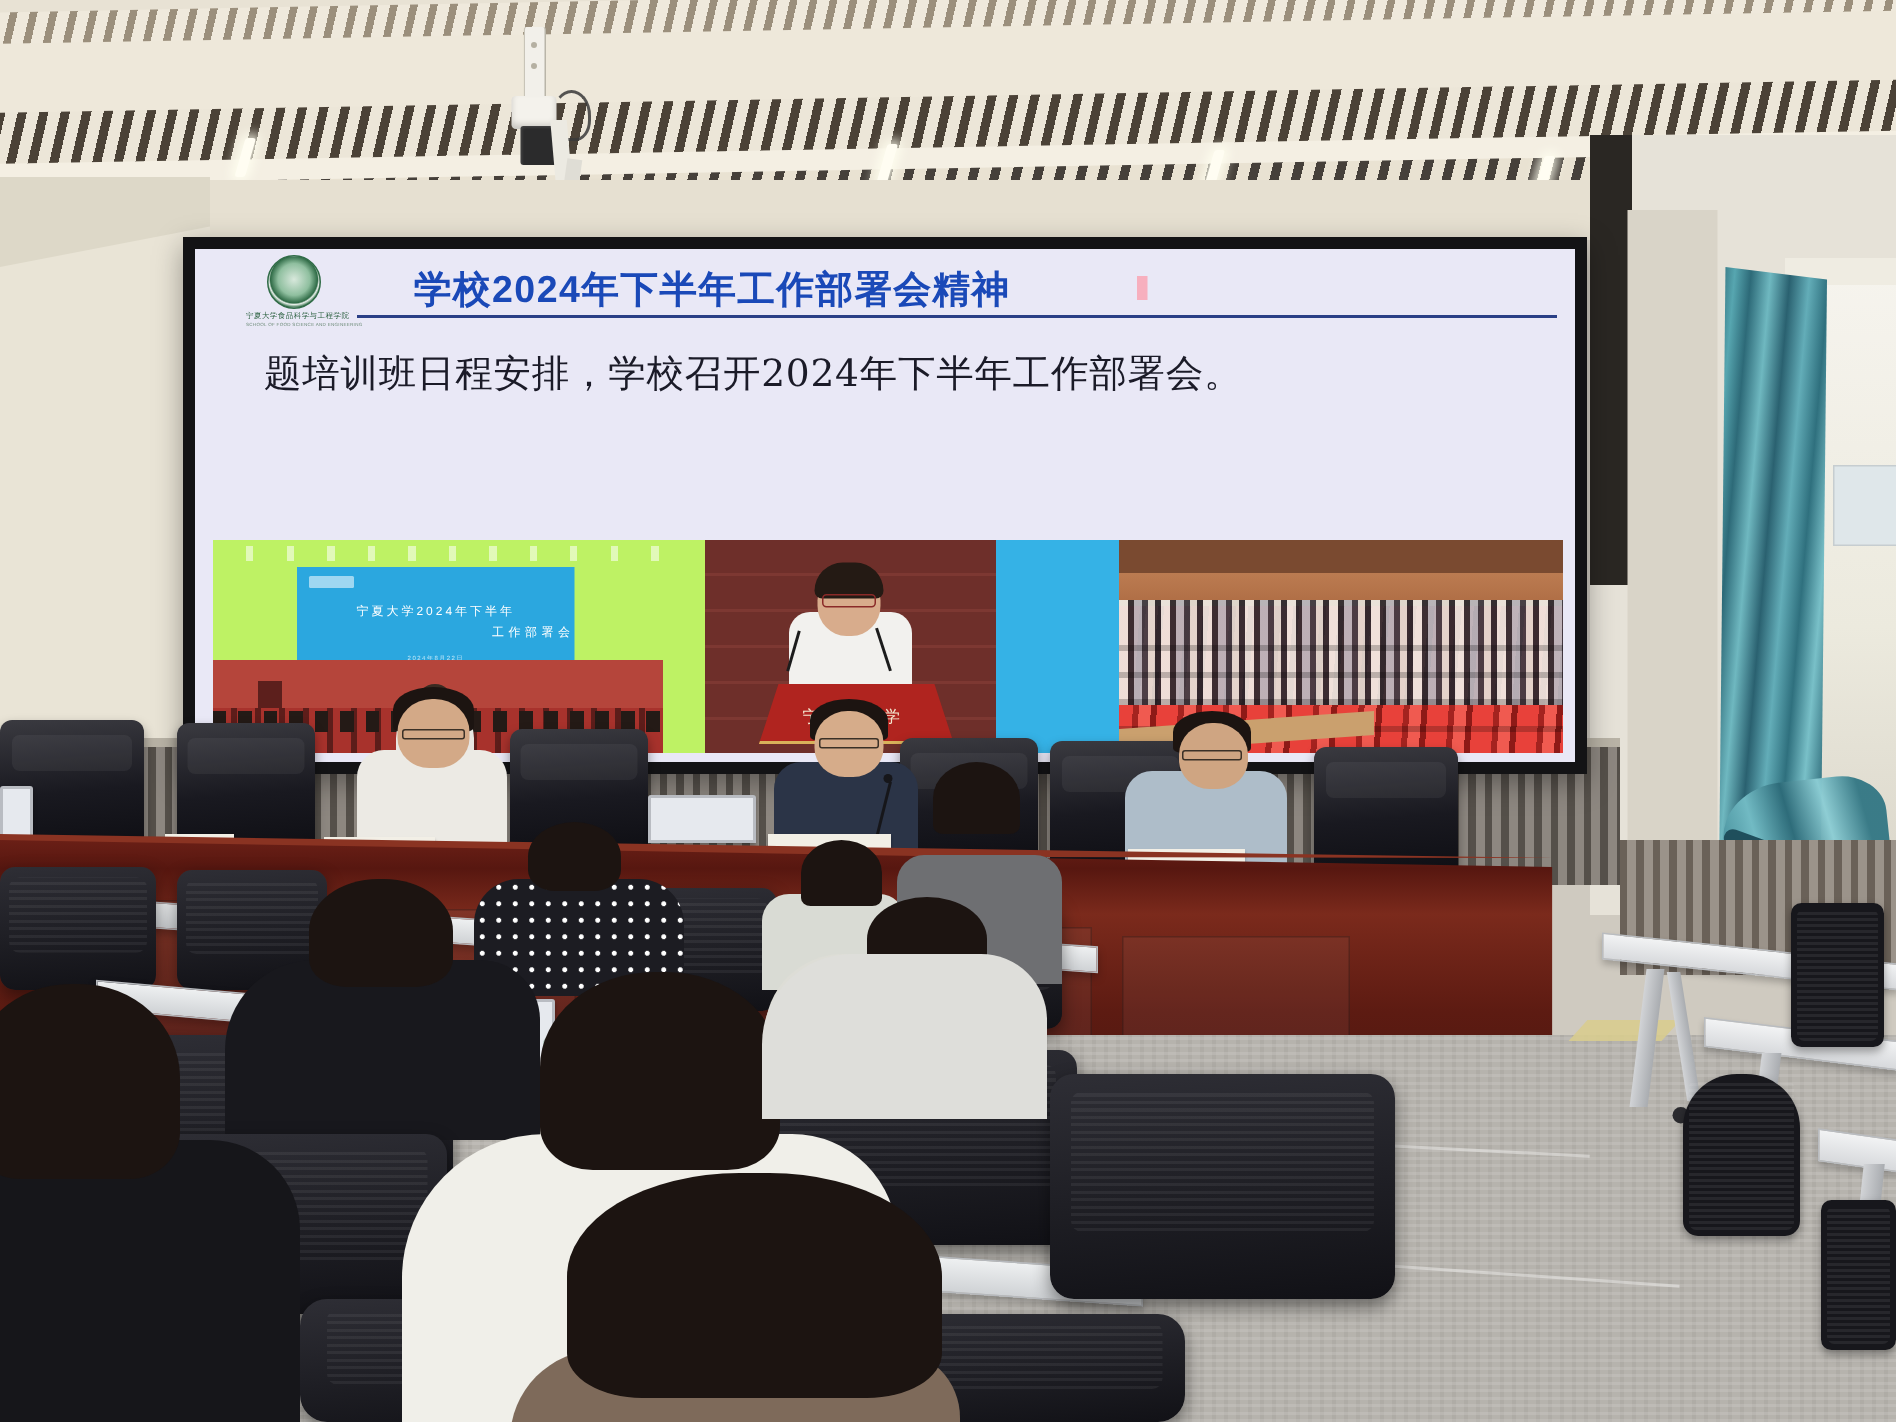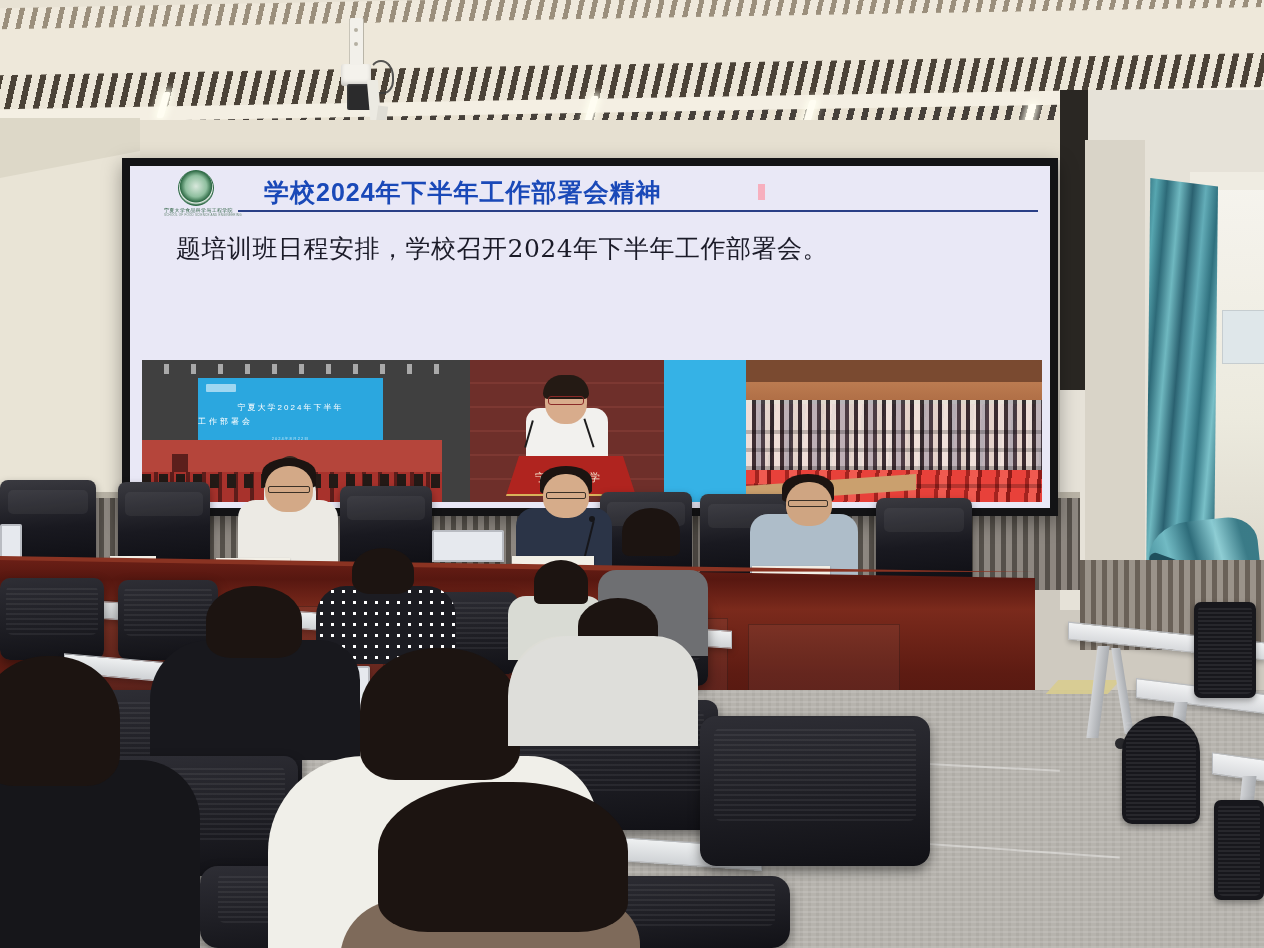--- a/index.html
+++ b/index.html
@@ -76,41 +76,41 @@
      box-shadow:0 6px 18px rgba(0,0,0,.35);}
   .screen{position:absolute;left:130px;top:166px;width:920px;height:342px;background:#e9e8f6;overflow:hidden;}
 
   .slide-head{position:relative;height:50px;}
   .logo{position:absolute;left:34px;top:4px;width:64px;height:44px;text-align:center;}
   .logo-circle{width:34px;height:34px;margin:0 auto;border-radius:50%;
      background:radial-gradient(circle at 50% 45%,#d8e8dc 0%,#8fbf9f 42%,#2f6b46 62%,#e7efe9 66%,#2f6b46 74%,#f2f6f2 80%);
      border:1px solid #2f6b46;}
   .logo-cn{font-size:5px;color:#2a5f3f;letter-spacing:.3px;margin-top:1px;white-space:nowrap;}
   .logo-en{font-size:3px;color:#6b8a77;letter-spacing:.2px;white-space:nowrap;}
-  .slide-title{position:absolute;left:134px;top:10px;font-size:25px;font-weight:bold;color:#1a49b8;
+  .slide-title{position:absolute;left:146px;top:10px;font-size:25px;font-weight:bold;color:#1a49b8;
      letter-spacing:1px;white-space:nowrap;}
   .title-rule{position:absolute;left:108px;top:44px;width:800px;height:2px;background:#2a3f86;}
   .red-mark{position:absolute;left:628px;top:18px;width:7px;height:16px;background:#f8a8b8;opacity:.9;}
 
   .slide-body{position:absolute;left:46px;top:66px;width:830px;color:#1b1b28;
      font-family:"DejaVu Serif","Liberation Serif",serif;font-size:25px;line-height:1.32;letter-spacing:.5px;}
   .slide-body .ind{display:inline-block;width:40px;}
 
   
   .photos{position:absolute;left:12px;top:194px;width:900px;height:142px;display:flex;}
   .ph{position:relative;overflow:hidden;}
-  .ph1{width:344px;background:#404040;}
+  .ph1{width:344px;background:#bef264;}
   .ph2{width:290px;background:#5d2420;}
   .ph3{width:310px;background:#2fb0e4;}
 
   
   .p1-stage{position:absolute;left:0;bottom:28px;width:300px;height:34px;background:#b5453b;}
   .p1-scr{position:absolute;left:56px;top:18px;width:185px;height:78px;background:#2ba7df;}
   .p1-scr .t1{position:absolute;left:0;right:0;top:24px;text-align:center;color:#fff;font-size:8px;letter-spacing:2px;}
-  .p1-scr .t2{position:absolute;left:0;right:0;top:38px;text-align:left;color:#fff;font-size:8px;letter-spacing:3px;}
+  .p1-scr .t2{position:absolute;left:12px;right:0;top:38px;text-align:right;color:#fff;font-size:8px;letter-spacing:3px;}
   .p1-scr .t3{position:absolute;left:0;right:0;top:58px;text-align:center;color:#bfe6f7;font-size:4px;letter-spacing:1px;}
   .p1-scr .lg{position:absolute;left:8px;top:6px;width:30px;height:8px;background:rgba(255,255,255,.55);border-radius:1px;}
   .p1-pod{position:absolute;left:30px;bottom:26px;width:16px;height:22px;background:#5c1f1c;}
   .p1-lightrow{position:absolute;left:0;top:4px;width:300px;height:10px;
      background:repeating-linear-gradient(90deg,transparent 0 22px,rgba(255,255,255,.55) 22px 27px);}
   .p1-seats{position:absolute;left:0;bottom:0;width:300px;height:30px;
      background:repeating-linear-gradient(90deg,#a8322c 0 12px,#5d1d1a 12px 16px);}
   .p1-heads{position:absolute;left:0;bottom:14px;width:300px;height:14px;
      background:repeating-linear-gradient(90deg,#241a16 0 9px,transparent 9px 17px);}
   .p1-man{position:absolute;left:122px;bottom:-6px;width:52px;height:38px;background:#e8e6e2;border-radius:22px 22px 0 0;}

